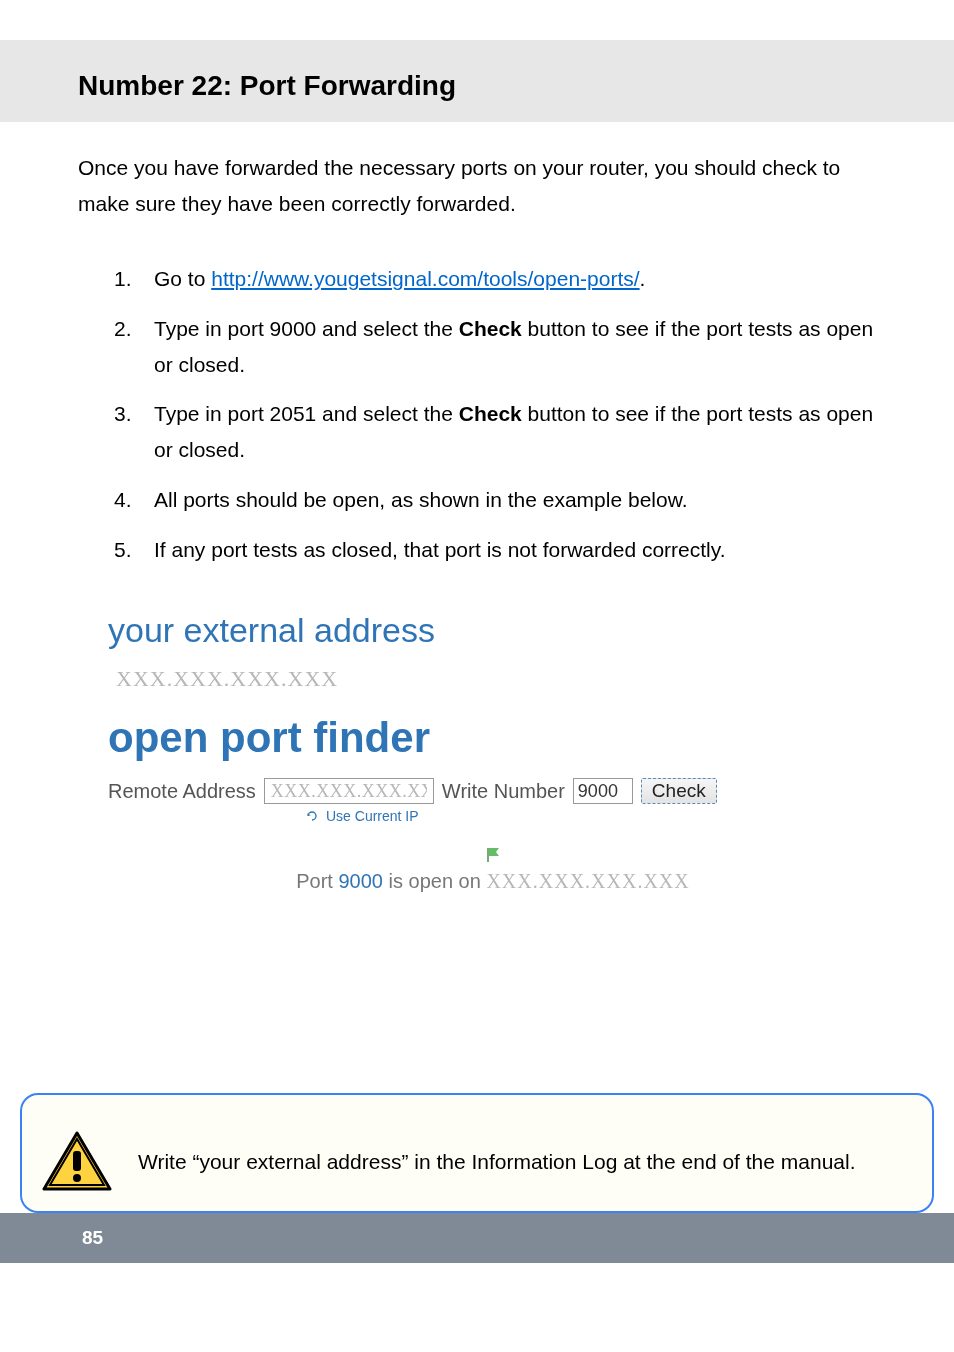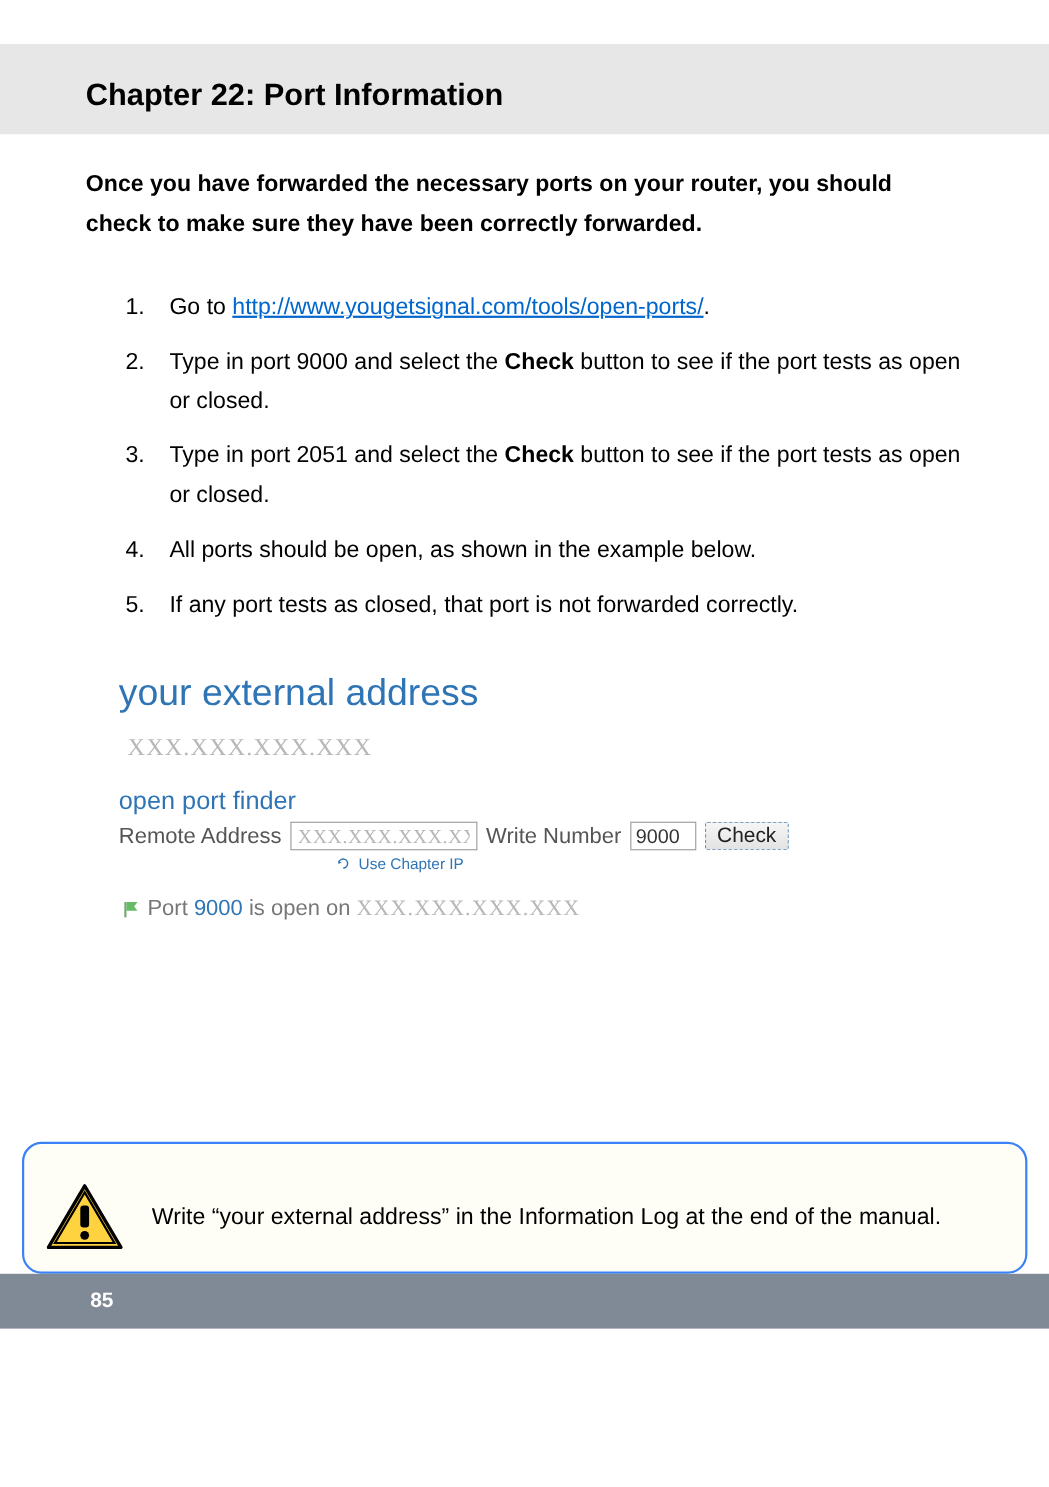--- a/index.html
+++ b/index.html
@@ -8,53 +8,53 @@
 
   .chapter-header {
     background: #e7e7e7;
     padding: 30px 0 20px 78px;
     margin-top: 40px;
   }
   .chapter-title { font-size: 28px; font-weight: bold; }
 
   .content { padding: 28px 78px 0 78px; }
   .section-title { font-size: 21px; font-weight: bold; margin-bottom: 22px; }
-  .intro { font-size: 21px; line-height: 1.7; margin-bottom: 40px; font-weight: bold; }
+  .intro { font-size: 21px; line-height: 1.7; margin-bottom: 40px; }
 
   .steps { list-style: none; padding-left: 36px; }
   .steps li { font-size: 21px; line-height: 1.7; margin-bottom: 14px; display: flex; }
   .steps .num { width: 40px; flex-shrink: 0; }
   .steps .txt { flex: 1; }
   .steps a { color: #0066cc; text-decoration: underline; }
   .steps b { font-weight: bold; }
 
   .screenshot-wrap { padding: 30px 78px 0 108px; }
   .ext-addr-title { font-family: 'Segoe UI', Arial, sans-serif; font-size: 34px; color: #2f75b5; font-weight: 400; margin-bottom: 16px; }
   .ext-addr-val { font-family: 'Times New Roman', serif; font-size: 22px; color: #b7b7b7; letter-spacing: 1px; margin-left: 8px; margin-bottom: 22px; }
-  .opf-title { font-family: 'Segoe UI', Arial, sans-serif; font-size: 23px; color: #2f75b5; font-weight: 400; margin-bottom: 6px; }
+  .opf-title { font-family: 'Segoe UI', Arial, sans-serif; font-size: 42px; color: #2f75b5; font-weight: 700; margin-bottom: 16px; }
 
   .opf-row { display: flex; align-items: center; gap: 8px; font-size: 20px; color: #555; margin-left: 0; }
   .opf-label { color: #555; }
   .opf-input {
     border: 1px solid #999; background: #fff; height: 26px; font-size: 18px;
     font-family: 'Times New Roman', serif; color: #b7b7b7; text-align: center;
     padding: 0 6px;
   }
   .remote-input { width: 170px; letter-spacing: 0.5px; }
   .port-input { width: 60px; color: #333; font-family: Arial, sans-serif; text-align: left; padding-left: 4px; }
   .check-btn {
     background: linear-gradient(#f6f6f6, #e3e3e3);
     border: 1px dashed #5a8ab8;
     padding: 1px 10px; font-size: 19px; color: #222;
     border-radius: 2px;
   }
   .use-current { margin-left: 198px; margin-top: 4px; font-size: 14px; color: #2f75b5; display: flex; align-items: center; gap: 4px; }
   .use-current svg { width: 16px; height: 12px; }
 
-  .result-line { margin-top: 22px; font-size: 20px; color: #777; display: flex; align-items: center; gap: 6px; margin-left: 2px; }
+  .result-line { margin-top: 22px; font-size: 20px; color: #777; display: flex; align-items: center; gap: 6px; margin-left: 2px; flex-direction: column; }
   .result-line .port-num { color: #2f75b5; }
   .result-ip { font-family: 'Times New Roman', serif; color: #b7b7b7; letter-spacing: 1px; }
 
   .warning-box {
     margin: 200px 20px 0 20px;
     border: 2px solid #3b82f6;
     border-radius: 18px;
     background: #fffef6;
     padding: 36px 26px 18px 20px;
     display: flex; align-items: center; gap: 26px;
@@ -64,21 +64,21 @@
   .footer-bar {
     background: #808996; color: #fff;
     padding: 14px 0 14px 82px; font-weight: bold; font-size: 19px;
   }
 </style>
 </head>
 <body>
 
 <div class="page">
   <div class="chapter-header">
-    <div class="chapter-title">Chapter 22: Port Information</div>
+    <div class="chapter-title">Number 22: Port Forwarding</div>
   </div>
 
   <div class="content">
     <div class="intro">Once you have forwarded the necessary ports on your router, you should check to make sure they have been correctly forwarded.</div>
 
     <ol class="steps">
       <li>
         <span class="num">1.</span>
         <span class="txt">
           <span>Go to </span><a href="#">http://www.yougetsignal.com/tools/open-ports/</a><span>.</span>
@@ -118,21 +118,21 @@
       <input class="opf-input remote-input" value="XXX.XXX.XXX.XXX" style="">
       <span class="opf-label">Write Number</span>
       <input class="opf-input port-input" value="9000" style="">
       <button class="check-btn">Check</button>
     </div>
     <div class="use-current">
       <svg viewBox="0 0 24 16">
           <path d="M3 8 A6 6 0 1 1 9 14" fill="none" stroke="#2f75b5" stroke-width="2"></path>
           <path d="M2 4 L3 8 L7 7 Z" fill="#2f75b5"></path>
         </svg>
-      <span>Use Chapter IP</span>
+      <span>Use Current IP</span>
     </div>
 
     <div class="result-line">
       <svg width="18" height="18">
           <rect x="3" y="2" width="2" height="14" fill="#7a7"></rect>
           <path d="M5 2 L15 2 L12 6 L15 10 L5 10 Z" fill="#6b6"></path>
         </svg>
       <span>
         <span>Port </span><span class="port-num">9000</span><span> is open on  </span><span class="result-ip">XXX.XXX.XXX.XXX</span>
       </span>

